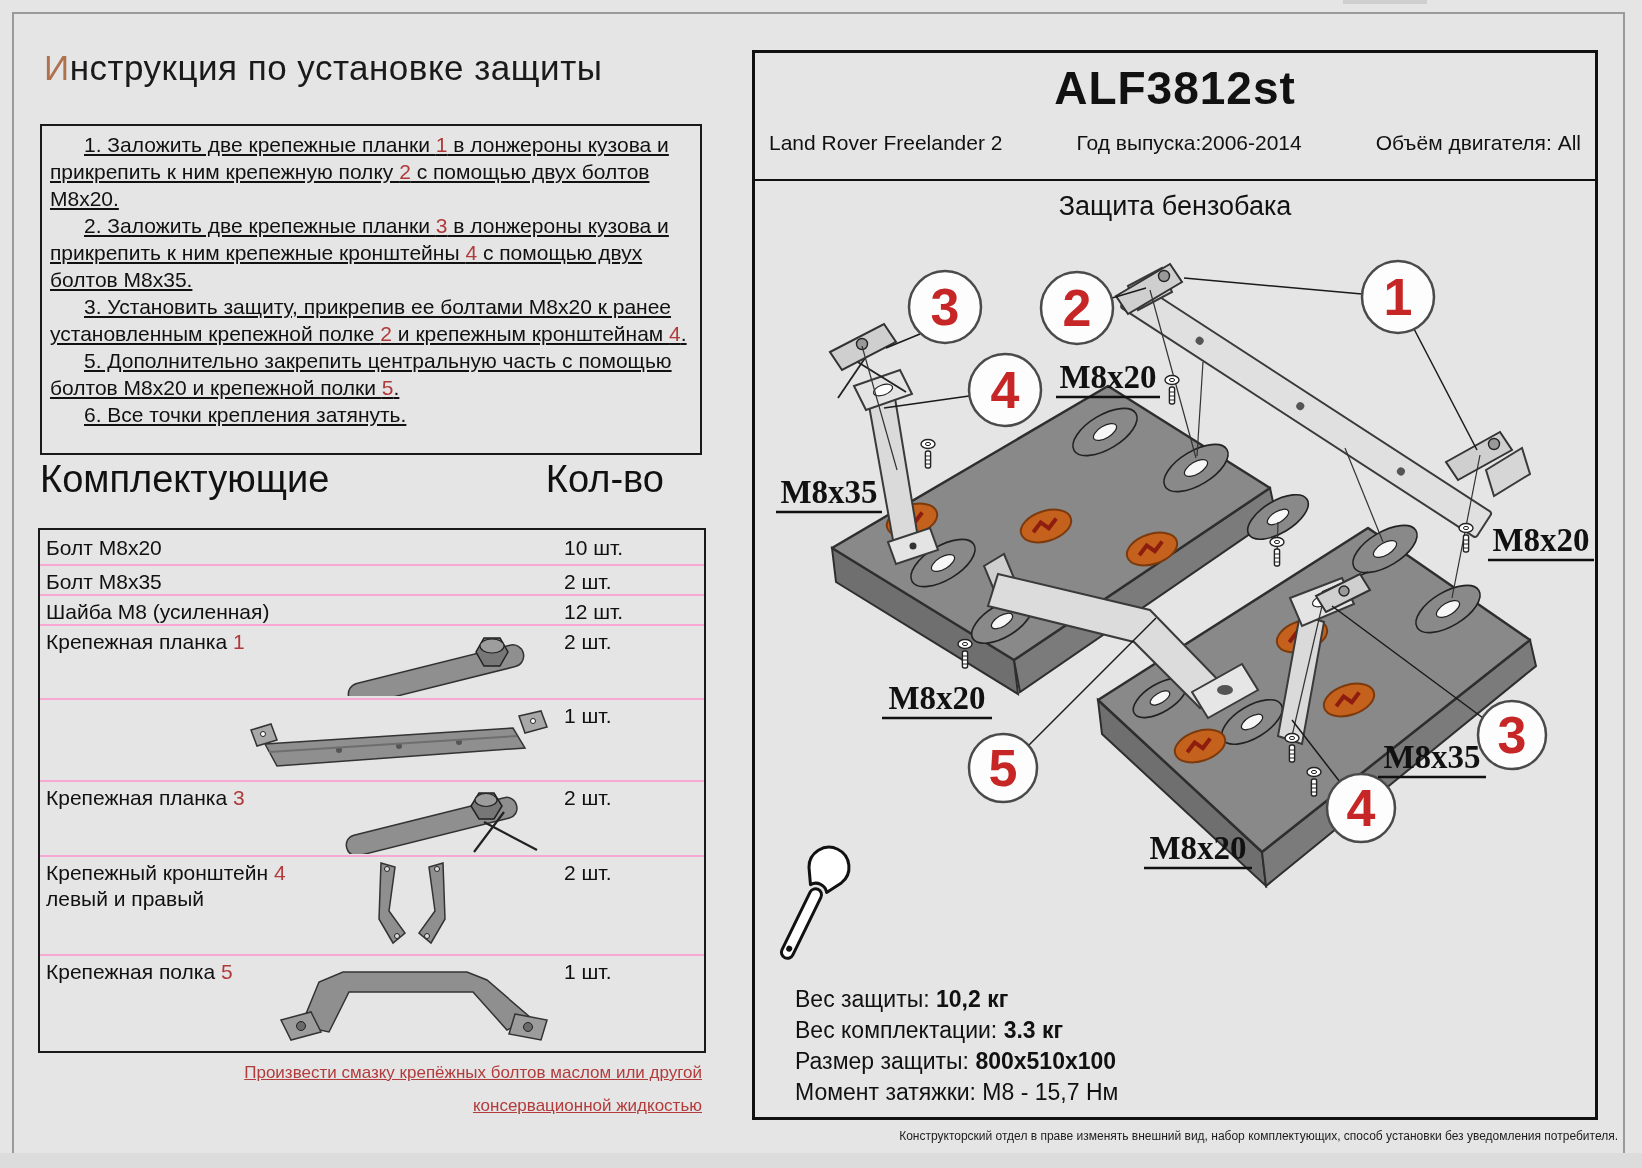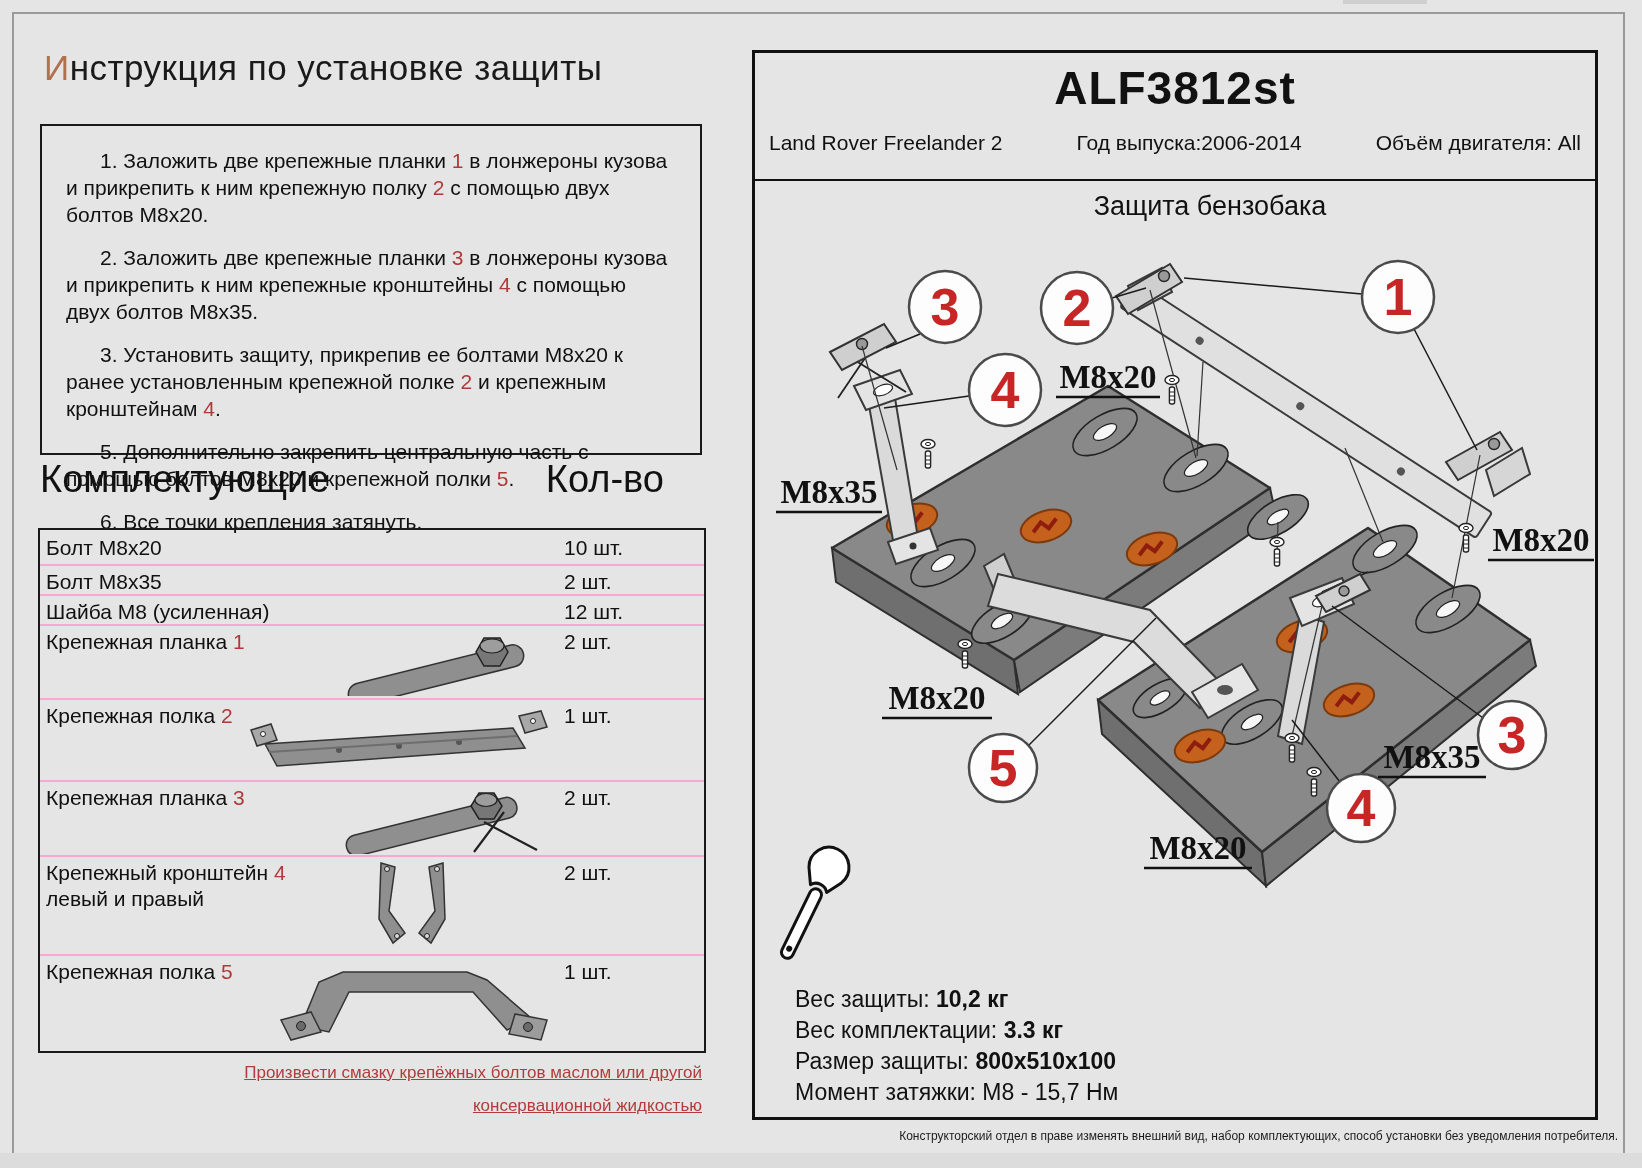--- a/index.html
+++ b/index.html
@@ -9,21 +9,21 @@
   
   #page-border{left:12px;top:12px;width:1609px;height:1139px;border:2px solid #9a9a9a;}
   #bottom-strip{left:0;top:1153px;width:1642px;height:15px;background:#dcdcdc;}
   #top-strip{left:1343px;top:0;width:84px;height:4px;background:#cfcfcf;}
 
   
   #doc-title{left:44px;top:48px;font-size:35px;letter-spacing:.5px;color:#1a1a1a;white-space:nowrap;}
   #doc-title .accent{color:#b0714e;}
   #steps-box{left:40px;top:124px;width:662px;height:331px;border:2.5px solid #1a1a1a;
              box-sizing:border-box;padding:5px 10px 0 8px;font-size:21px;line-height:27px;}
-  #steps-box p{margin:16px;text-indent:34px;}
+  #steps-box p{margin:0;text-indent:34px;text-decoration:underline;}
   .red-num{color:#b03a3a;}
 
   #parts-heading{left:40px;top:458px;width:662px;display:flex;justify-content:space-between;
                  font-size:38px;padding-right:0;}
   #parts-heading .qtyh{padding-right:38px;}
 
   #parts-table{left:38px;top:528px;width:664px;border:2.5px solid #1a1a1a;box-sizing:content-box;}
   .prow{position:relative;border-top:2px solid #f9a8d4;font-size:21px;line-height:26px;}
   .prow:first-child{border-top:none;padding-left:19px;}
   .prow .plabel{position:absolute;left:6px;top:3px;width:300px;}
@@ -32,21 +32,21 @@
 
   #grease-note{left:40px;top:1056px;width:662px;text-align:right;font-size:17px;
                line-height:33px;color:#b23b3b;text-decoration:underline;}
 
   
   #panel{left:752px;top:50px;width:846px;height:1070px;border:3px solid #111;box-sizing:border-box;}
   #panel-header{position:absolute;left:0;top:0;width:100%;height:128px;border-bottom:2.5px solid #111;box-sizing:border-box;}
   #panel-code{position:absolute;left:0;top:8px;width:100%;text-align:center;font-size:46px;font-weight:700;letter-spacing:1px;}
   #panel-info{position:absolute;left:0;top:78px;width:100%;display:flex;justify-content:space-between;
               box-sizing:border-box;padding:0 14px;font-size:21px;}
-  #panel-subtitle{position:absolute;left:0;top:138px;width:100%;text-align:center;font-size:27px;padding-left:35px;}
+  #panel-subtitle{position:absolute;left:0;top:138px;width:100%;text-align:center;font-size:27px;}
 
   #diagram-svg{left:754px;top:220px;}
   .m8label{font-family:"Liberation Serif",serif;font-weight:bold;font-size:33px;fill:#111;}
   .balloon-num{font-family:"Liberation Sans",sans-serif;font-weight:800;font-size:52px;fill:#c62626;}
 
   #specs{left:795px;top:984px;font-size:23px;line-height:31px;}
   #specs .b{font-weight:bold;}
 
   #footnote{left:752px;top:1129px;width:866px;text-align:right;font-size:12px;color:#1c1c1c;}
 
@@ -97,21 +97,20 @@
       <span class="plabel"><span>Крепежная планка </span><span class="red-num">1</span></span>
       <span class="pqty">2 шт.</span>
       <svg style="left:292px;top:2px" width="230" height="68" viewBox="0 0 230 68">
         <rect x="14" y="36" width="180" height="22" rx="11" transform="rotate(-14 104 47)" fill="#8f8f8f" stroke="#333" stroke-width="1.5"></rect>
         <polygon points="176,24 168,38 152,38 144,24 152,10 168,10" fill="#777" stroke="#222" stroke-width="1.5"></polygon>
         <ellipse cx="160" cy="18" rx="12" ry="7" fill="#9d9d9d" stroke="#222" stroke-width="1.2"></ellipse>
       </svg>
     </div>
 
     <div class="prow" style="height:80px">
-      <span class="plabel"><span>Крепежная полка </span><span class="red-num">2</span></span>
       <span class="pqty">1 шт.</span>
       <svg style="left:207px;top:2px" width="302" height="76" viewBox="0 0 302 76">
         <polygon points="18,42 266,26 278,46 30,64" fill="#8f8f8f" stroke="#333" stroke-width="1.5"></polygon>
         <polygon points="4,28 24,22 30,38 10,44" fill="#a8a8a8" stroke="#333" stroke-width="1.5"></polygon>
         <circle cx="16" cy="32" r="2.5" fill="#fff" stroke="#222"></circle>
         <polygon points="272,14 294,9 300,25 278,31" fill="#a8a8a8" stroke="#333" stroke-width="1.5"></polygon>
         <circle cx="286" cy="19" r="2.5" fill="#fff" stroke="#222"></circle>
         <circle cx="92" cy="48" r="3" fill="#555"></circle>
         <circle cx="152" cy="44" r="3" fill="#555"></circle>
         <circle cx="212" cy="40" r="3" fill="#555"></circle>

